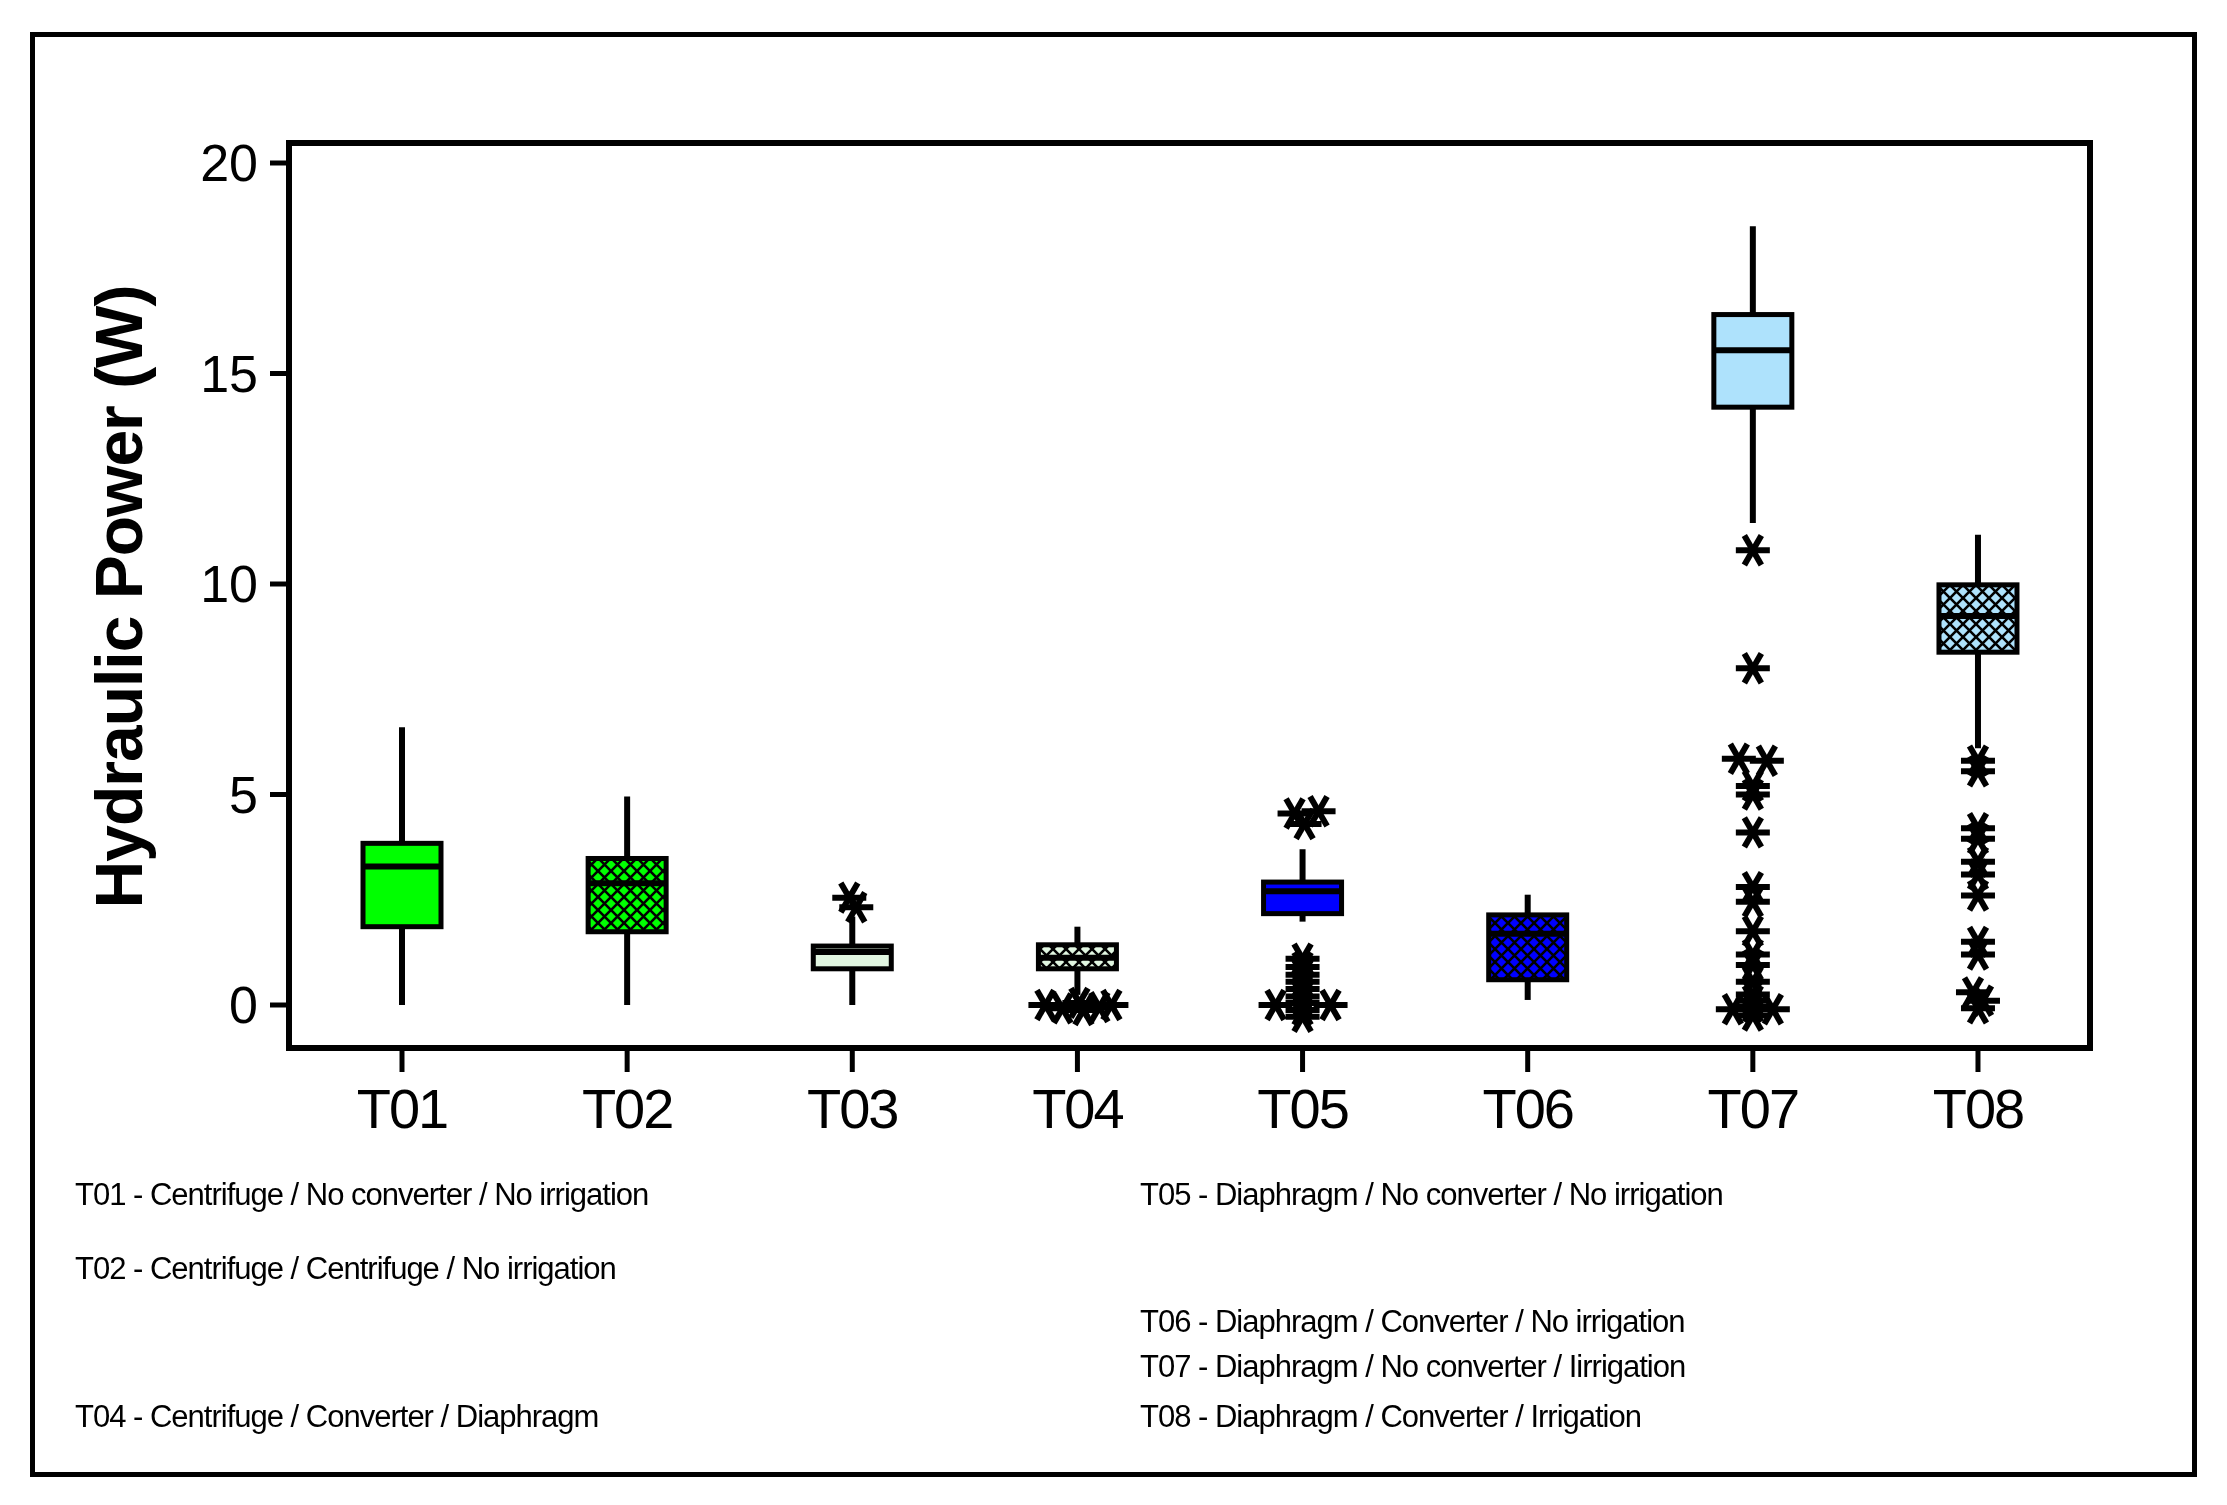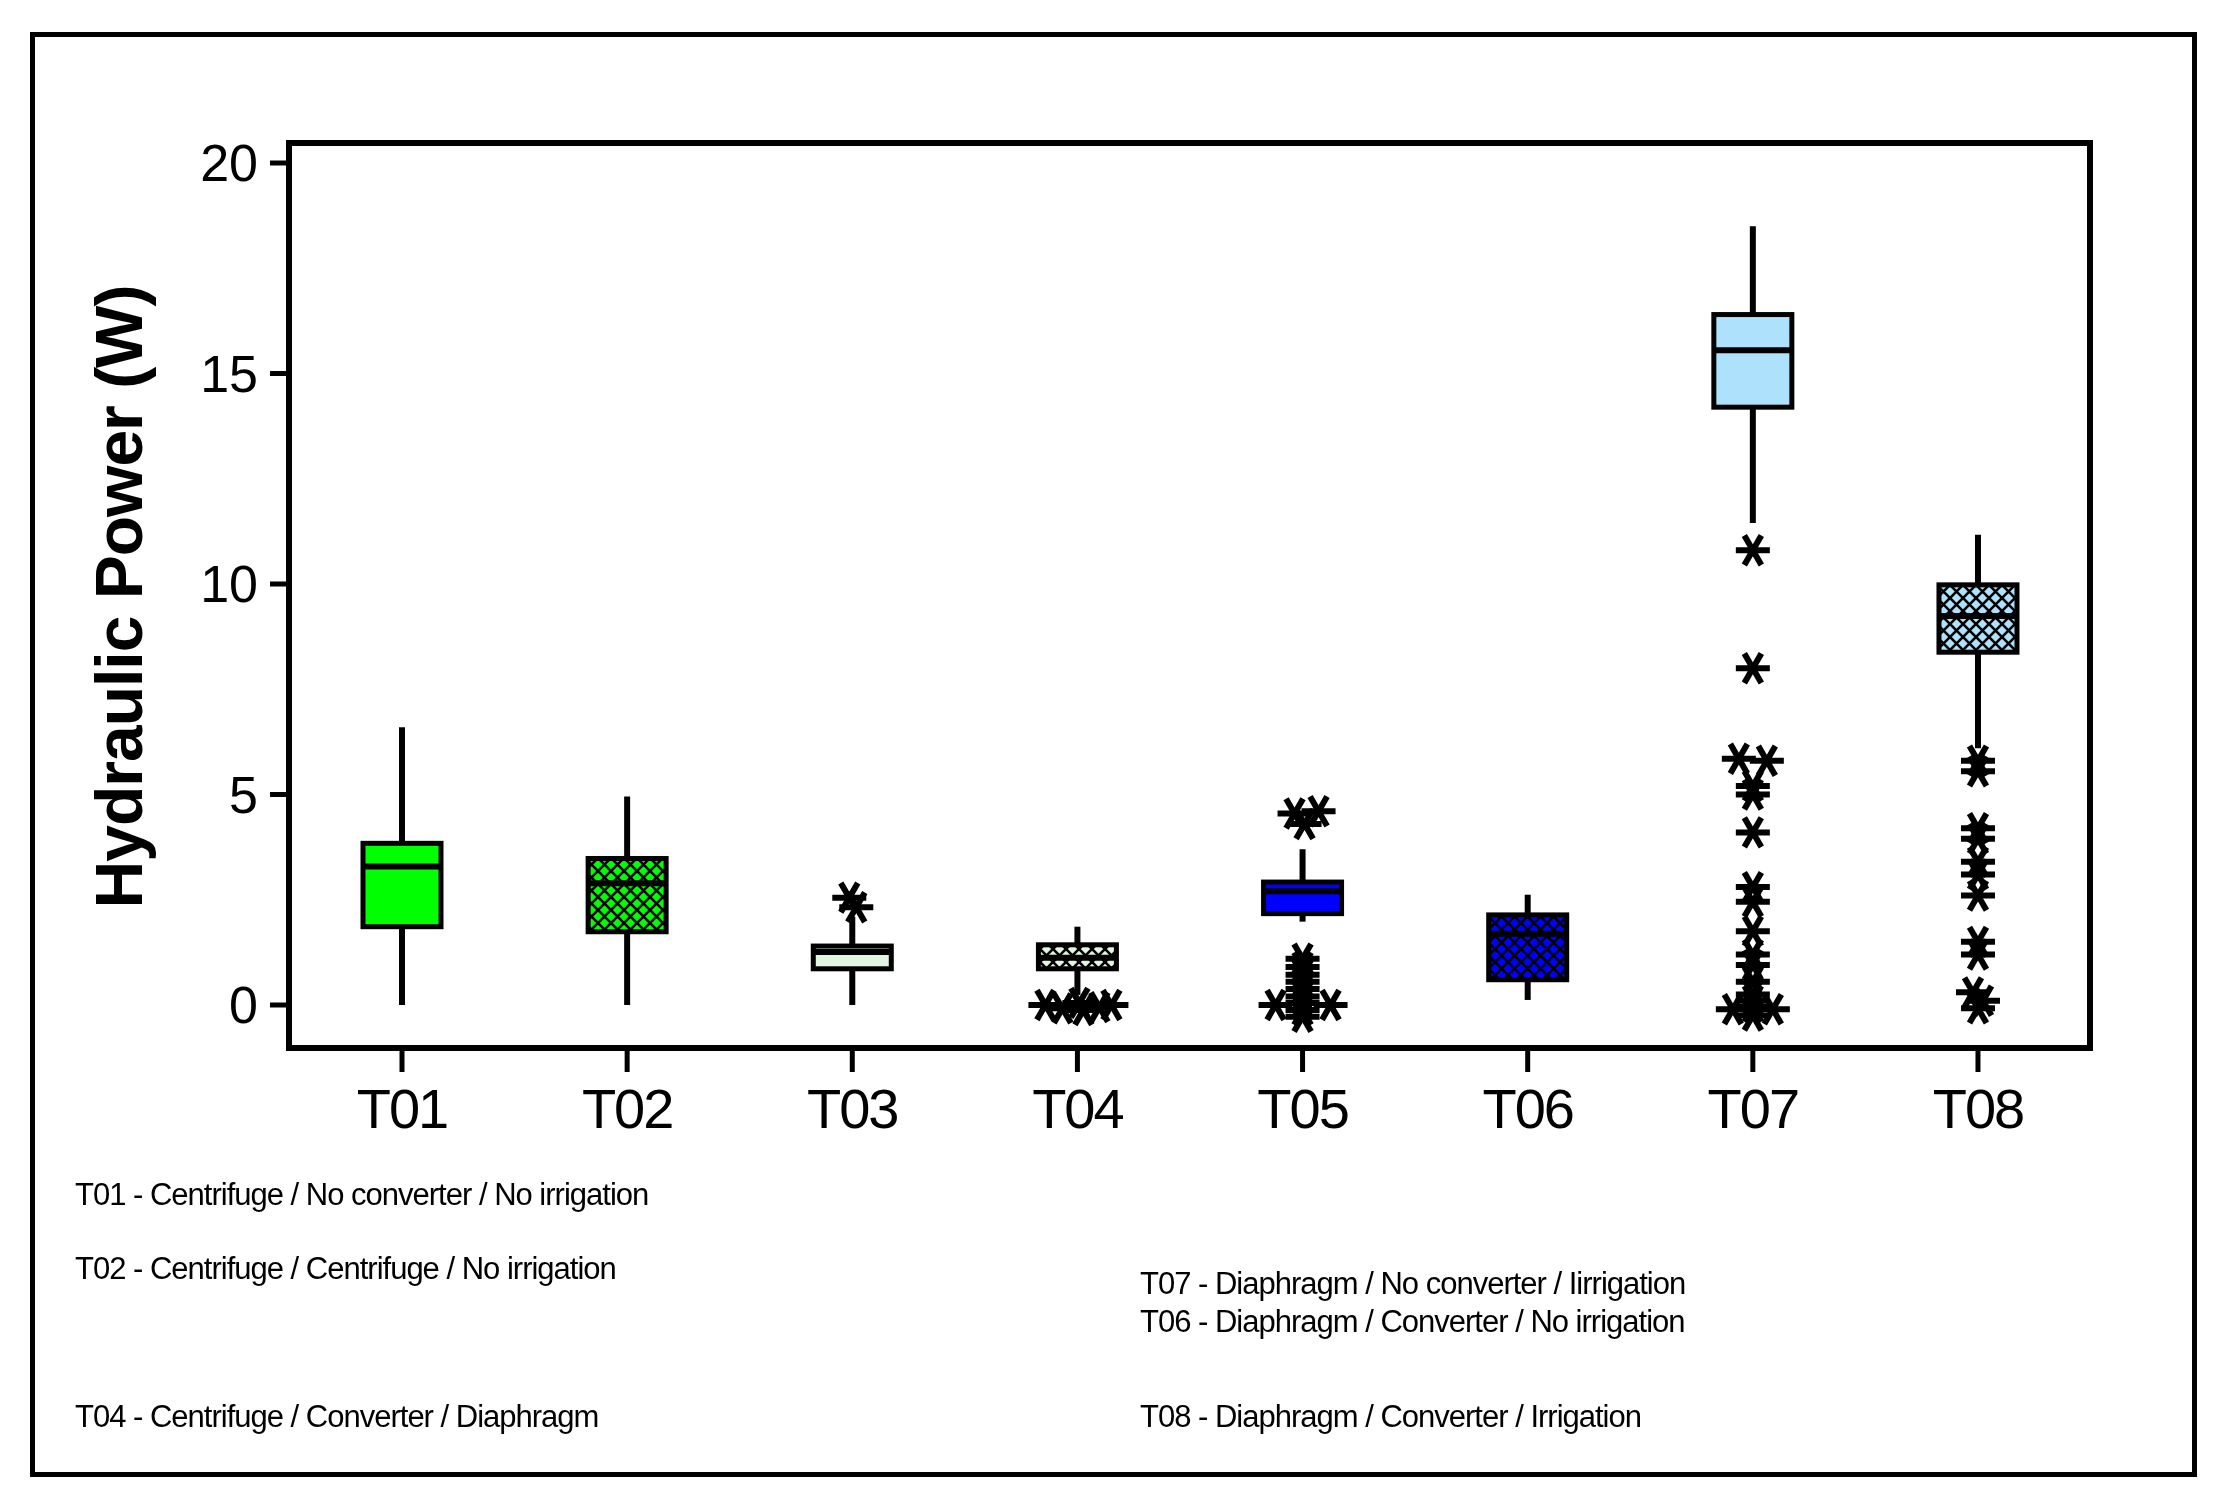--- a/index.html
+++ b/index.html
@@ -401,16 +401,17 @@
           </g>
         </g>
       </g>
     <text id="y-axis-title" transform="translate(142,597) rotate(-90)" text-anchor="middle" font-size="66" font-weight="bold" letter-spacing="-1" fill="#000000" font-family="Liberation Sans, sans-serif">Hydraulic Power  (W)</text>
   </svg>
 
   <div class="legend-line" style="left:75px;  top:1167px;">T01 - Centrifuge / No converter / No irrigation</div>
   <div class="legend-line" style="left:75px;  top:1241px;">T02 - Centrifuge / Centrifuge / No irrigation</div>
   <div class="legend-line" style="left:75px;  top:1389px;">T04 - Centrifuge / Converter / Diaphragm</div>
 
+  <div class="legend-line" style="left:1140px; top:1167px;">T05 - Diaphragm / No converter / No irrigation</div>
   <div class="legend-line" style="left:1140px; top:1294px;">T06 - Diaphragm / Converter / No irrigation</div>
-  <div class="legend-line" style="left:1140px; top:1256px;">T07 - Diaphragm / No converter / Iirrigation</div>
+  <div class="legend-line" style="left:1140px; top:1339px;">T07 - Diaphragm / No converter / Iirrigation</div>
   <div class="legend-line" style="left:1140px; top:1389px;">T08 - Diaphragm / Converter / Irrigation</div>
 </div>
 
 </body></html>

